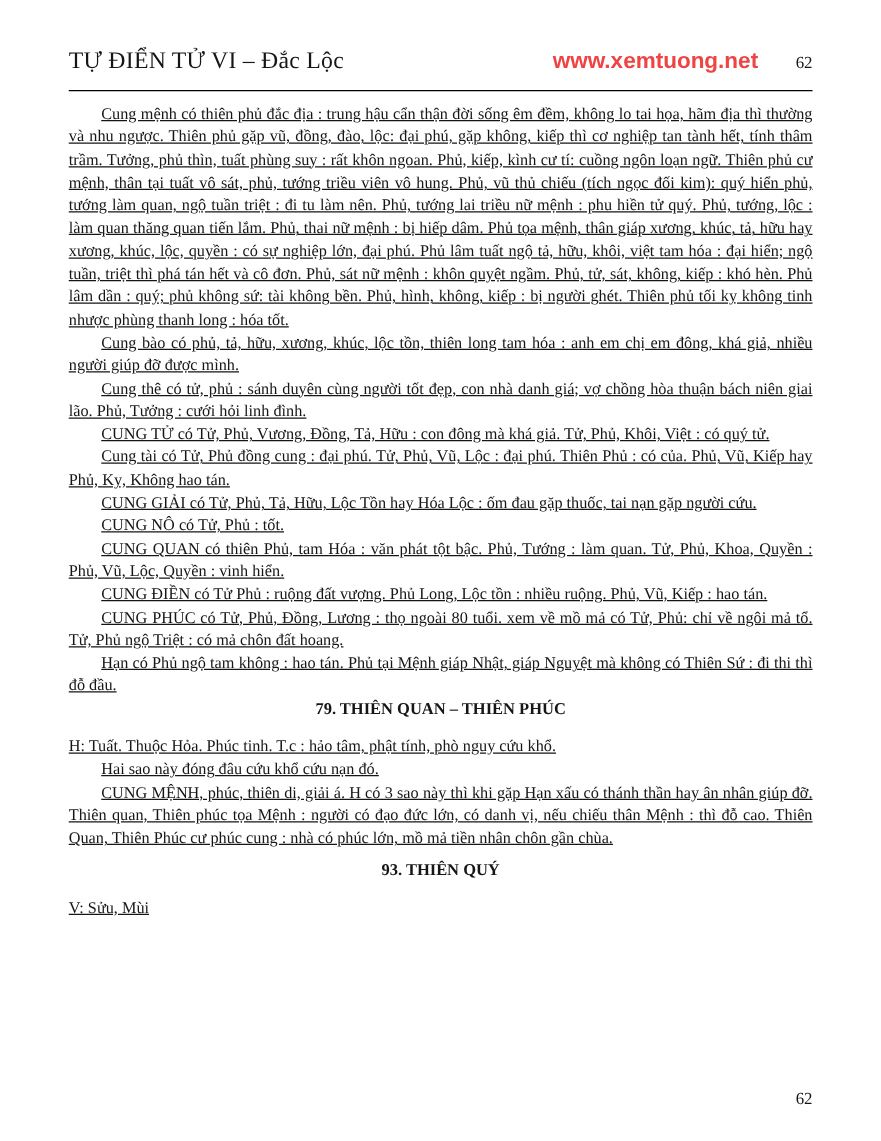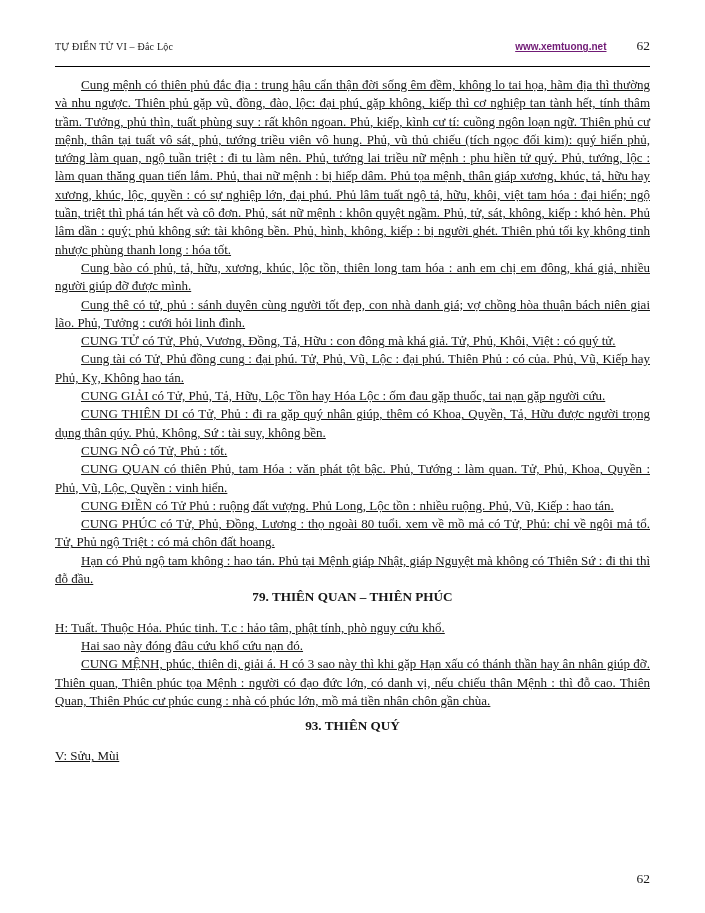--- a/index.html
+++ b/index.html
@@ -16,34 +16,33 @@
     background: #ffffff;
     padding: 38px 55px 0 55px;
     overflow: hidden;
   }
   .page-header {
     display: flex;
     justify-content: space-between;
     align-items: baseline;
   }
   .doc-title {
-    font-size: 10px;
+    font-size: 19px;
     letter-spacing: 0.2px;
     text-align: center;
   }
   .header-right {
     display: flex;
     align-items: baseline;
   }
   .site-link {
     font-family: "Liberation Sans", sans-serif;
     font-weight: bold;
-    font-size: 10px;
-    color: #701a75;
-    text-decoration: underline;
+    font-size: 18px;
+    color: #ef4444;
     cursor: pointer;
   }
   .header-page-num {
     font-size: 13.5px;
     margin-left: 30px;
     color: #161616;
   }
   .header-rule {
     border-top: 1.5px solid #000;
     margin-top: 12px;
@@ -90,21 +89,20 @@
 
   <div class="header-rule"></div>
 
   <main class="body-text">
     <p>Cung mệnh có thiên phủ đắc địa : trung hậu cẩn thận đời sống êm đềm, không lo tai họa, hãm địa thì thường và nhu ngược. Thiên phủ gặp vũ, đồng, đào, lộc: đại phú, gặp không, kiếp thì cơ nghiệp tan tành hết, tính thâm trầm. Tưởng, phủ thìn, tuất phùng suy : rất khôn ngoan. Phủ, kiếp, kình cư tí: cuồng ngôn loạn ngữ. Thiên phủ cư  mệnh, thân tại tuất vô sát, phủ, tướng triều viên vô hung. Phủ, vũ thủ chiếu (tích ngọc đối kim): quý hiển phủ, tướng làm quan, ngộ tuần triệt : đi tu làm nên. Phủ, tướng lai triều nữ mệnh : phu hiền tử quý. Phủ, tướng, lộc : làm quan thăng quan tiến lắm. Phủ, thai nữ mệnh : bị hiếp dâm. Phủ tọa mệnh, thân giáp xương, khúc, tả, hữu hay xương, khúc, lộc, quyền : có sự nghiệp lớn, đại phú. Phủ lâm tuất ngộ tả, hữu, khôi, việt tam hóa : đại hiển; ngộ tuần, triệt thì phá tán hết và cô đơn. Phủ, sát nữ mệnh : khôn quyệt ngầm. Phủ, tử, sát, không, kiếp : khó hèn. Phủ lâm dần : quý; phủ không sứ: tài không bền. Phủ, hình, không, kiếp : bị người ghét. Thiên phủ tối kỵ không tinh nhược phùng thanh long : hóa tốt.</p>
     <p>Cung bào có phủ, tả, hữu, xương, khúc, lộc tồn, thiên long tam hóa : anh em chị em đông, khá giả, nhiều người giúp đỡ được mình.</p>
     <p>Cung thê có tử, phủ : sánh duyên cùng người tốt đẹp, con nhà danh giá; vợ chồng hòa thuận bách niên giai lão. Phủ, Tưởng : cưới hỏi linh đình.</p>
     <p>CUNG TỬ có Tử, Phủ, Vương, Đồng, Tả, Hữu : con đông mà khá giả. Tử, Phủ, Khôi, Việt : có quý tử.</p>
     <p>Cung tài có Tử, Phủ đồng cung : đại phú. Tử, Phủ, Vũ, Lộc : đại phú. Thiên Phủ : có của. Phủ, Vũ, Kiếp hay Phủ, Kỵ, Không hao tán.</p>
     <p>CUNG GIẢI có Tử, Phủ, Tả, Hữu, Lộc Tồn hay Hóa Lộc : ốm đau gặp thuốc, tai nạn gặp người cứu.</p>
-    <p>CUNG THIÊN DI có Tử, Phủ : đi ra gặp quý nhân giúp, thêm có Khoa, Quyền, Tả, Hữu được người trọng dụng thân qúy. Phủ, Không, Sứ : tài suy, không bền.</p>
     <p>CUNG NÔ có Tử, Phủ : tốt.</p>
     <p>CUNG QUAN có thiên Phủ, tam Hóa : văn phát tột bậc. Phủ, Tướng : làm quan. Tử, Phủ, Khoa, Quyền : Phủ, Vũ, Lộc, Quyền : vinh hiển.</p>
     <p>CUNG ĐIỀN có Tử Phủ : ruộng đất vượng. Phủ Long, Lộc tồn : nhiều ruộng. Phủ, Vũ, Kiếp : hao tán.</p>
     <p>CUNG PHÚC có Tử, Phủ, Đồng, Lương : thọ ngoài 80 tuổi. xem về mồ mả có Tử, Phủ: chỉ về ngôi mả tổ. Tử, Phủ ngộ Triệt : có mả chôn đất hoang.</p>
     <p>Hạn có Phủ ngộ tam không : hao tán. Phủ tại Mệnh giáp Nhật, giáp Nguyệt mà không có Thiên Sứ : đi thi thì đỗ đầu.</p>
 
     <h2 class="section-heading">79. THIÊN QUAN – THIÊN PHÚC</h2>
     <p class="center-line">H: Tuất. Thuộc Hỏa. Phúc tinh. T.c : hảo tâm, phật tính, phò nguy cứu khổ.</p>
     <p>Hai sao này đóng đâu cứu khổ cứu nạn đó.</p>
     <p>CUNG MỆNH, phúc, thiên di, giải á. H có 3 sao này thì khi gặp Hạn xấu có thánh thần hay ân nhân giúp đỡ. Thiên quan, Thiên phúc tọa Mệnh : người có đạo đức lớn, có danh vị, nếu chiếu thân Mệnh : thì đỗ cao. Thiên Quan, Thiên Phúc cư phúc cung : nhà có phúc lớn, mồ mả tiền nhân chôn gần chùa.</p>

